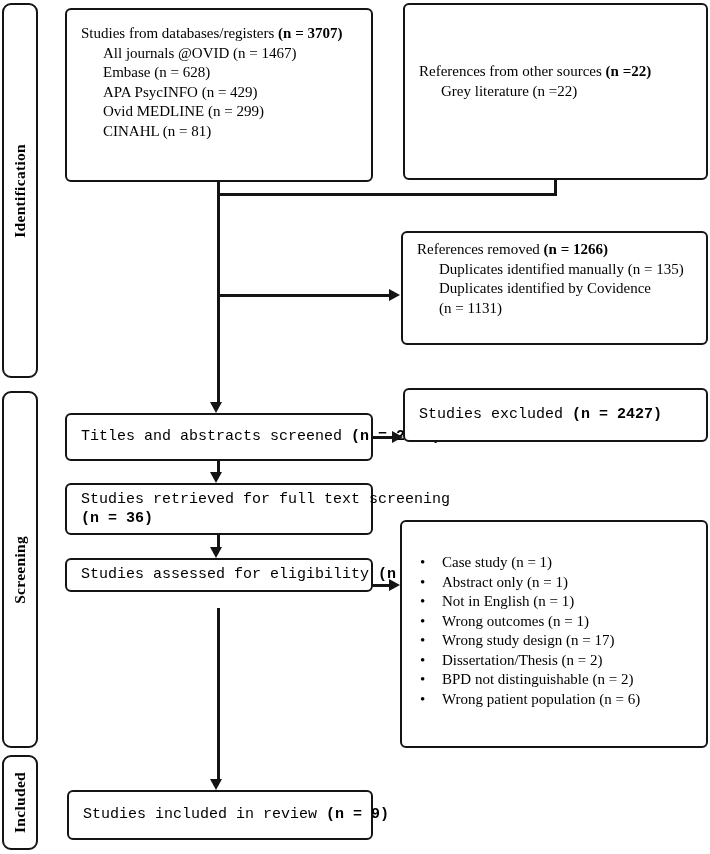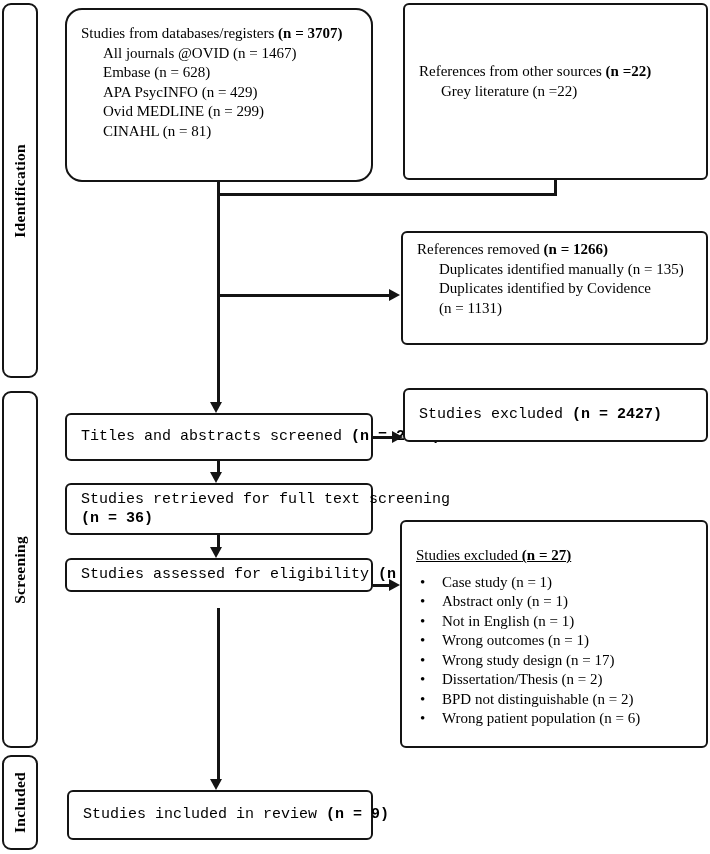--- a/index.html
+++ b/index.html
@@ -85,21 +85,21 @@
   <div class="stage" style="left:2px; top:3px; width:36px; height:375px;">
     <span class="vtext">Identification</span>
   </div>
   <div class="stage" style="left:2px; top:391px; width:36px; height:357px;">
     <span class="vtext">Screening</span>
   </div>
   <div class="stage" style="left:2px; top:755px; width:36px; height:95px;">
     <span class="vtext">Included</span>
   </div>
 
-  <div class="box pad-top" style="left:65px; top:8px; width:308px; height:174px; padding-top:14px;border-radius:17px;">
+  <div class="box pad-top" style="left:65px; top:8px; width:308px; height:174px; padding-top:14px;">
       <div class="line"><span>Studies from databases/registers </span><span class="b">(n = 3707)</span></div>
       <div class="line indent"><span>All journals @OVID (n = 1467)</span></div>
       <div class="line indent"><span>Embase (n = 628)</span></div>
       <div class="line indent"><span>APA PsycINFO (n = 429)</span></div>
       <div class="line indent"><span>Ovid MEDLINE (n = 299)</span></div>
       <div class="line indent"><span>CINAHL (n = 81)</span></div>
     </div>
 
   <div class="box pad-top" style="left:403px; top:3px; width:305px; height:177px; padding-top:57px;">
       <div class="line"><span>References from other sources </span><span class="b">(n =22)</span></div>
@@ -124,23 +124,20 @@
   <div class="box center-v" style="left:65px; top:483px; width:308px; height:52px;">
       <div class="line"><span>Studies retrieved for full text screening</span></div>
       <div class="line"><span class="b">(n = 36)</span></div>
     </div>
 
   <div class="box center-v" style="left:65px; top:558px; width:308px; height:34px;">
       <div class="line"><span>Studies assessed for eligibility </span><span class="b">(n = 36)</span></div>
     </div>
 
   <div class="box" style="left:400px; top:520px; width:308px; height:228px; padding:24px 8px 0 14px;">
-    <div>
-        <div class="line underline"><span>Studies excluded </span><span class="b">(n = 27)</span></div>
-      </div>
     <div class="bullets-gap">
         <div class="line bullet"><span>Case study (n = 1)</span></div>
         <div class="line bullet"><span>Abstract only (n = 1)</span></div>
         <div class="line bullet"><span>Not in English (n = 1)</span></div>
         <div class="line bullet"><span>Wrong outcomes (n = 1)</span></div>
         <div class="line bullet"><span>Wrong study design (n = 17)</span></div>
         <div class="line bullet"><span>Dissertation/Thesis (n = 2)</span></div>
         <div class="line bullet"><span>BPD not distinguishable (n = 2)</span></div>
         <div class="line bullet"><span>Wrong patient population (n = 6)</span></div>
       </div>

